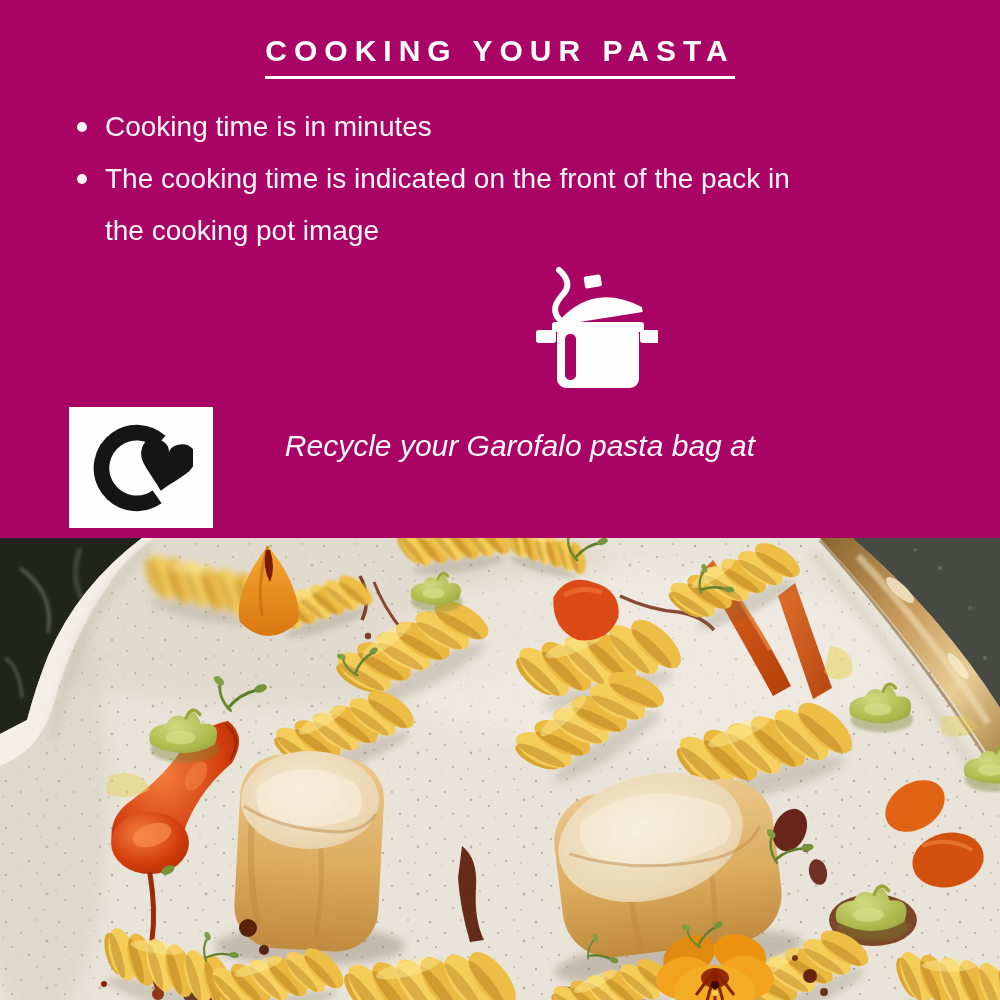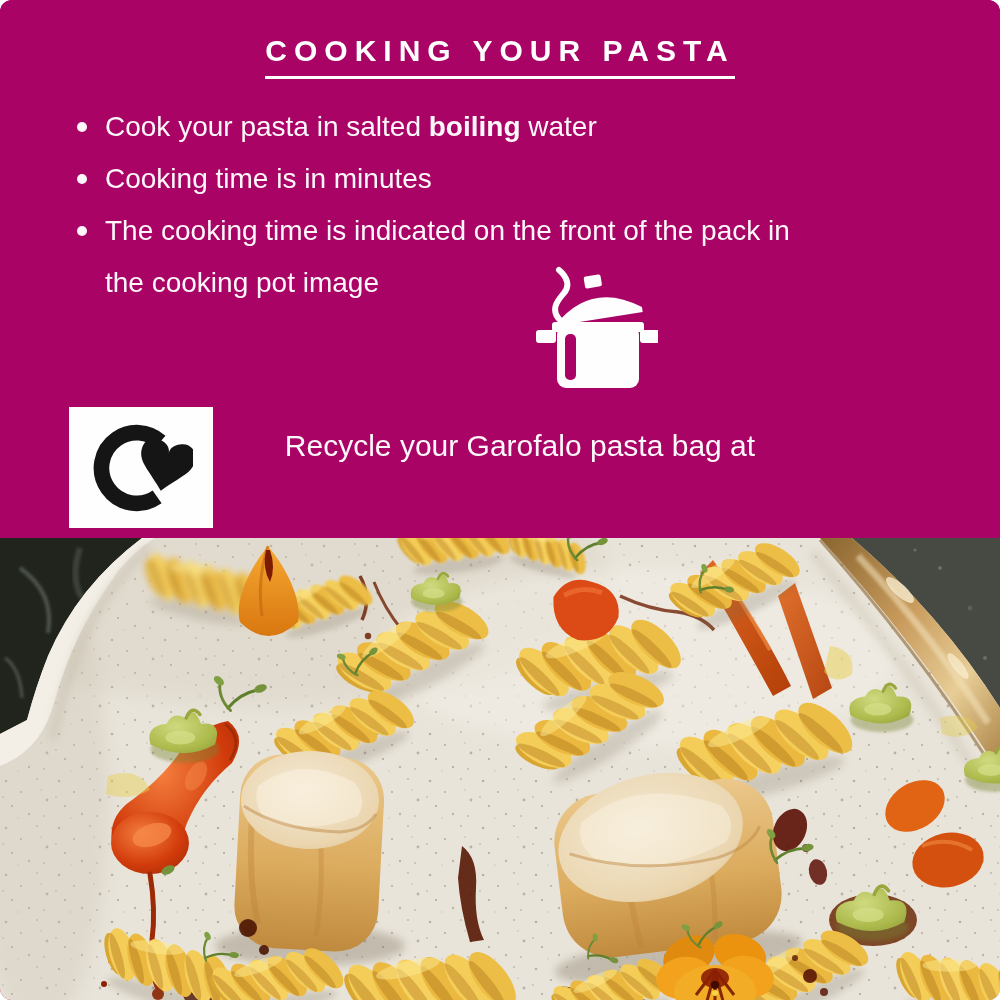--- a/index.html
+++ b/index.html
@@ -1,38 +1,38 @@
 <!DOCTYPE html>
 <html><head>
 <meta charset="utf-8">
 <style>
   html,body{margin:0;padding:0;}
   .canvas{
     position:relative;width:1000px;height:1000px;overflow:hidden;
-    background:#A90366;font-family:"Liberation Sans",sans-serif;border-radius:12px;
+    background:#A90366;font-family:"Liberation Sans",sans-serif;
   }
   
   .top-panel{position:absolute;left:0;top:0;width:1000px;height:538px;background:#A90366;}
   .title-wrap{text-align:center;margin:0;padding-top:33px;}
   .title{
     display:inline-block;margin:0;color:#FFFFFF;font-size:30px;font-weight:800;
     letter-spacing:7px;border-bottom:3px solid #FFFFFF;padding-bottom:7px;line-height:1.2;
   }
   ul.bullets{list-style:none;margin:22px 0 0 75px;padding:0;width:860px;}
   ul.bullets li{
     position:relative;padding-left:30px;color:#FDF7FB;font-size:28px;
     line-height:52px;font-weight:400;
   }
   ul.bullets li::before{
     content:"";position:absolute;left:2px;top:21px;width:10px;height:10px;
     border-radius:50%;background:#FDF7FB;
   }
   ul.bullets b{font-weight:700;}
   .pot-icon{position:absolute;left:528px;top:266px;width:130px;height:126px;}
-  .recycle-row{position:absolute;left:0;top:405px;width:1000px;height:126px;}
+  .recycle-row{position:absolute;left:0;top:405px;width:1000px;height:126px;font-style:italic;}
   .recycle-box{
     position:absolute;left:69px;top:2px;width:144px;height:121px;background:#FEFEFE;
     display:flex;align-items:center;justify-content:center;
   }
   .recycle-text{
     position:absolute;left:225px;top:16px;width:590px;text-align:center;
     color:#FDF7FB;font-size:30px;line-height:49px;
   }
   
   .photo{position:absolute;left:0;top:538px;width:1000px;height:462px;}
@@ -42,21 +42,20 @@
 
 <div class="canvas">
 
   <div class="top-panel">
 
     <div class="title-wrap">
       <h1 class="title">COOKING YOUR PASTA</h1>
     </div>
 
     <ul class="bullets">
-      <li><span>Cook your pasta in salted </span><b>boiling</b><span> water</span></li>
       <li><span>Cooking time is in minutes</span></li>
       <li><span>The cooking time is indicated on the front of the pack in</span><br><span>the cooking pot image</span></li>
     </ul>
 
     <svg class="pot-icon" viewBox="0 0 130 126" role="img" aria-label="steaming-cooking-pot-icon">
       <path d="M33,55 C21,44 30,34 36,27 C43,19 38,10 31,4" fill="none" stroke="#FEFEFE" stroke-width="6" stroke-linecap="round"></path>
       <g transform="rotate(-9 70 45)">
         <rect x="61" y="9" width="17" height="12" rx="2" fill="#FEFEFE"></rect>
         <path d="M26,52 Q68,14 114,48 L114,53 L26,53 Z" fill="#FEFEFE"></path>
       </g>

